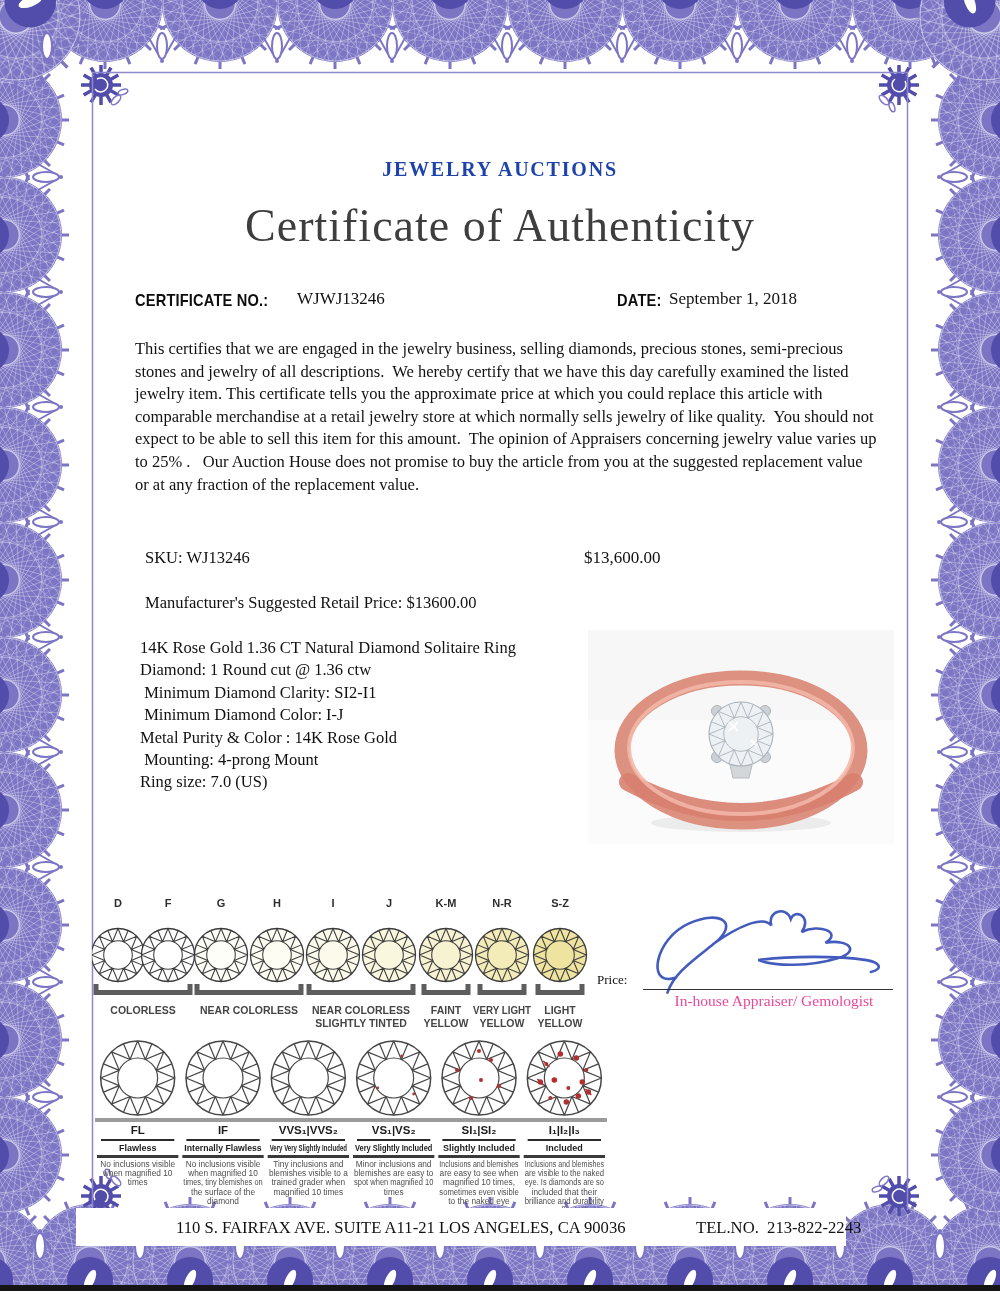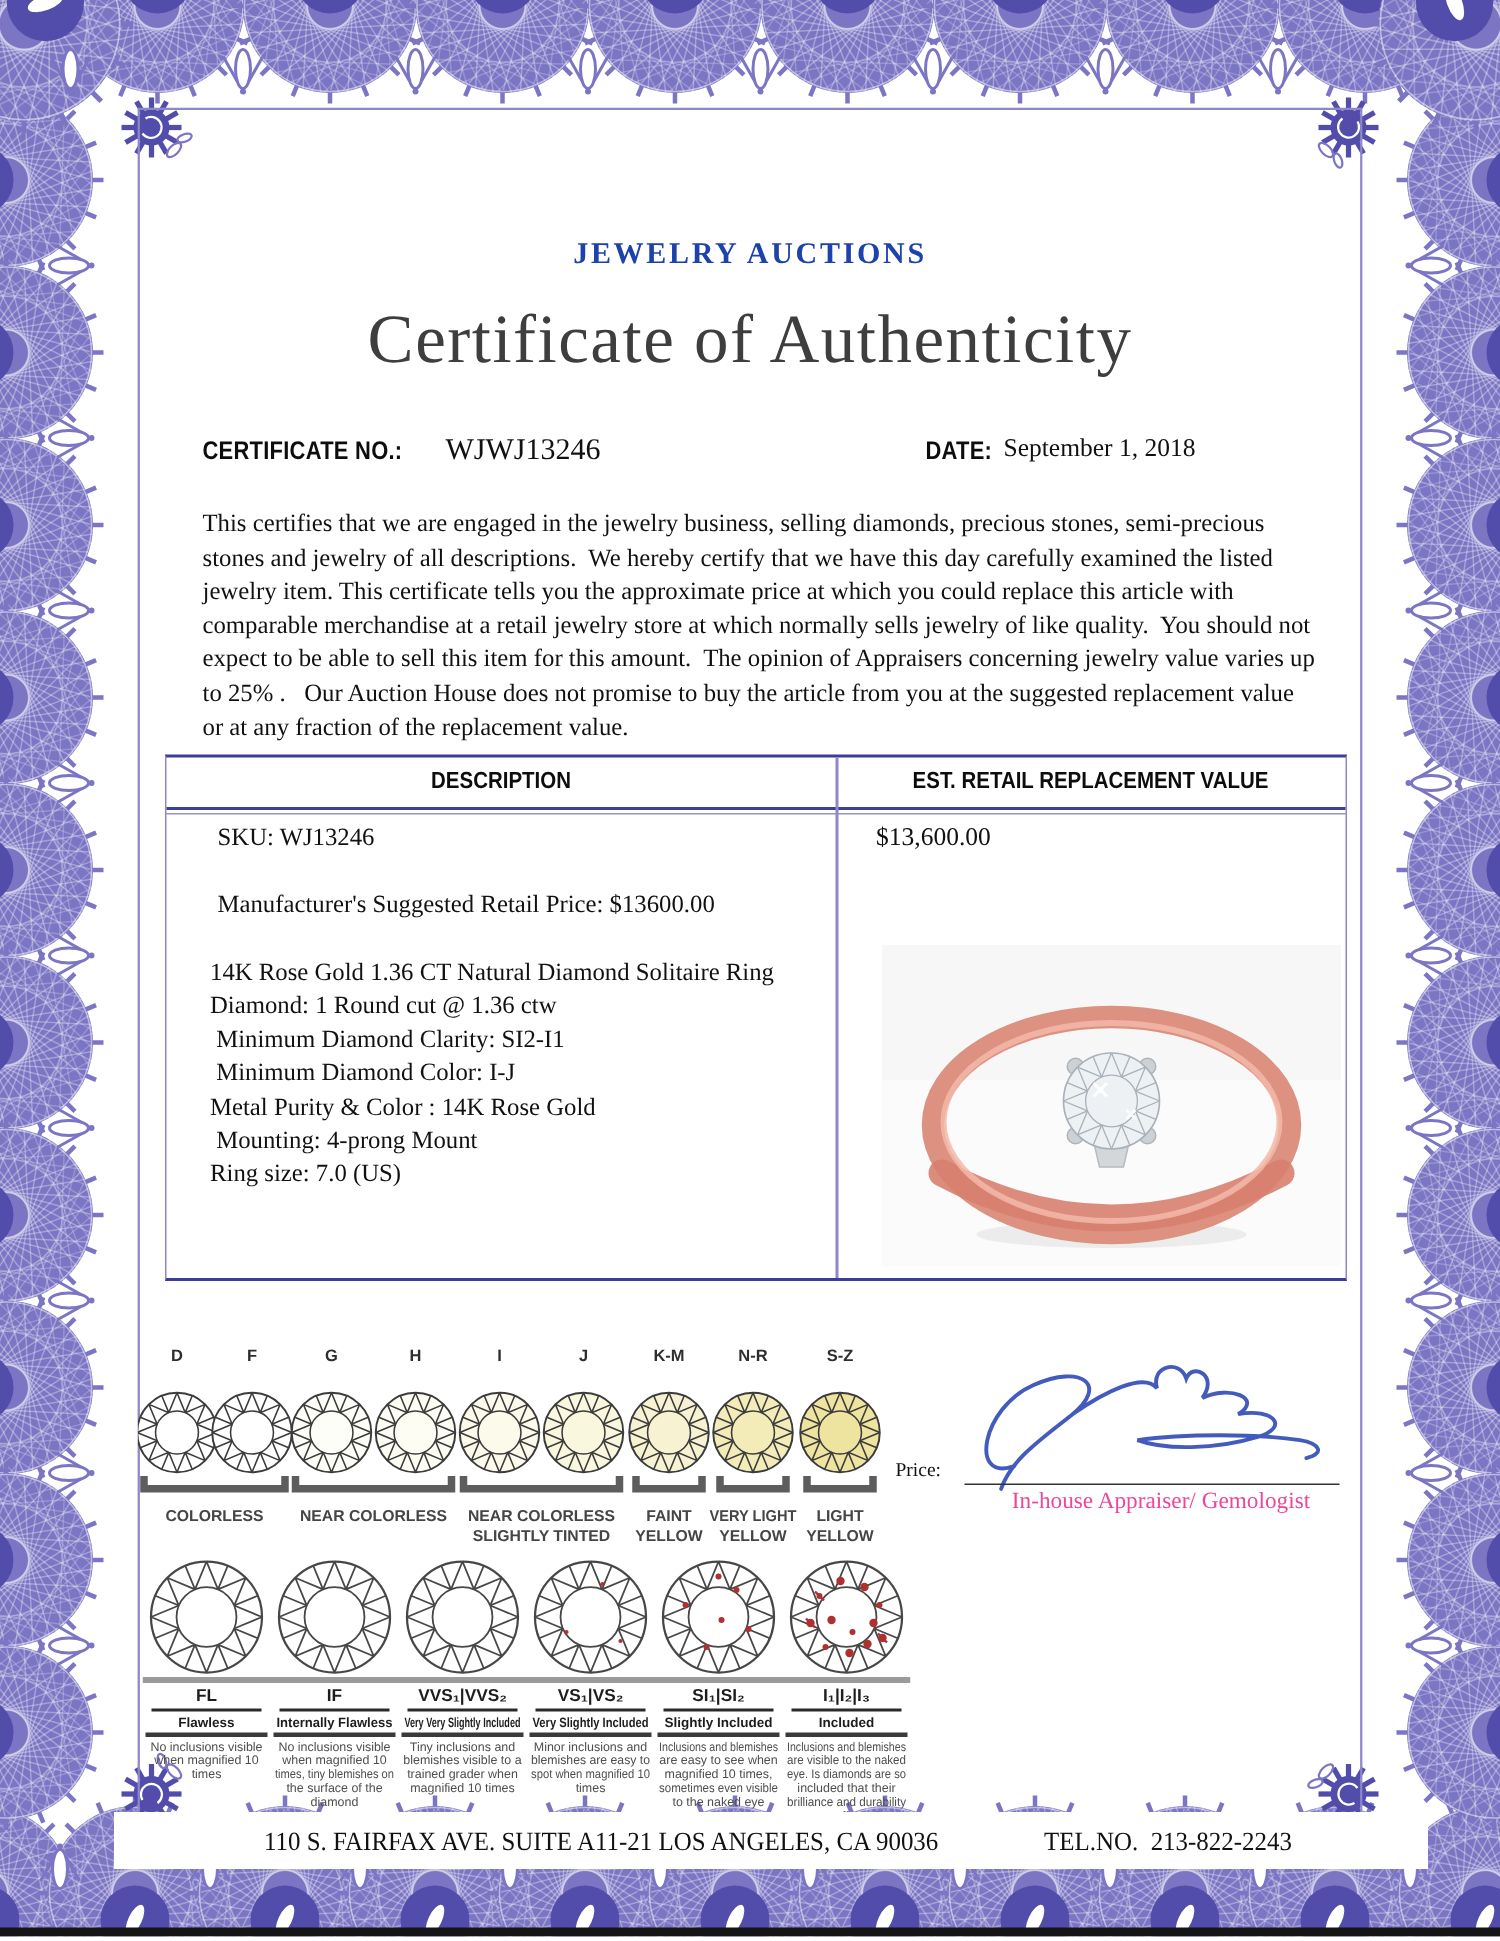--- a/index.html
+++ b/index.html
@@ -28,21 +28,21 @@
   #tdivider{position:absolute;left:446px;top:0;bottom:0;width:1.5px;background:#8d87cb;}
   .thead{position:absolute;top:7px;font-size:15.5px;text-align:center;}
   #sku{left:145px;top:548px;font-size:16.5px;}
   #msrp{left:145px;top:593px;font-size:16.5px;}
   #details{left:140px;top:637px;width:440px;font-size:16.5px;line-height:22.4px;white-space:pre-wrap;}
   #est-value{left:584px;top:548px;font-size:17px;}
   #weights{left:145px;top:861px;font-size:15.5px;}
   #signed-label{left:597px;top:972px;font-size:13px;}
   #sig-line{left:643px;top:989px;width:250px;border-top:1.5px solid #333;}
   #sig-role{left:648px;top:992px;width:252px;text-align:center;font-size:15.5px;color:#ec4899;}
-  #footer-band{left:76px;top:1208px;width:848px;height:38px;background:#fff;padding-left:28px;}
+  #footer-band{left:76px;top:1208px;width:770px;height:38px;background:#fff;}
   #footer-address{position:absolute;left:100px;top:9px;font-size:17.5px;transform:scaleX(.95);
         transform-origin:0 50%;white-space:pre;}
   #footer-tel{position:absolute;left:620px;top:9px;font-size:17.5px;transform:scaleX(.95);
         transform-origin:0 50%;white-space:pre;}
 </style>
 </head>
 <body>
 
 <div id="canvas">
 
@@ -241,34 +241,27 @@
       <rect x="0" y="1291" width="1000" height="3" fill="#ffffff"></rect>
       <path d="M 92.5 1210 L 92.5 72.5 L 907.5 72.5 L 907.5 1210" stroke="#8d87cb" stroke-width="1.5" fill="none"></path>
     </svg>
 
   <div id="doc-title" class="abs center serif">Certificate of Authenticity</div>
 
   <div id="brand-subtitle" class="abs center">JEWELRY AUCTIONS</div>
 
   <div class="abs" style="left:135px;top:291px">
     <span class="cond" style="font-size:17px">CERTIFICATE NO.:</span></div>
-  <div class="abs serif" style="left:297px;top:289px;font-size:20px">WJWJ13246</div>
+  <div class="abs serif" style="left:297px;top:289px;font-size:17px">WJWJ13246</div>
   <div class="abs" style="left:617px;top:291px">
     <span class="cond" style="font-size:17px">DATE:</span></div>
   <div class="abs serif" style="left:669px;top:289px;font-size:17px">September 1, 2018</div>
 
   <div id="para" class="abs serif">This certifies that we are engaged in the jewelry business, selling diamonds, precious stones, semi-precious stones and jewelry of all descriptions.  We hereby certify that we have this day carefully examined the listed jewelry item. This certificate tells you the approximate price at which you could replace this article with comparable merchandise at a retail jewelry store at which normally sells jewelry of like quality.  You should not expect to be able to sell this item for this amount.  The opinion of Appraisers concerning jewelry value varies up to 25% .   Our Auction House does not promise to buy the article from you at the suggested replacement value or at any fraction of the replacement value.</div>
 
-  <div id="tablebox" class="abs">
-    <div class="thead condC" style="left:0;width:446px">DESCRIPTION</div>
-    <div class="thead condC" style="left:446px;width:340px">EST. RETAIL REPLACEMENT VALUE</div>
-    <div class="hline1"></div>
-    <div class="hline2"></div>
-    <div id="tdivider"></div>
-  </div>
   <div id="sku" class="abs serif">SKU: WJ13246</div>
   <div id="msrp" class="abs serif">Manufacturer's Suggested Retail Price: $13600.00</div>
   <div id="details" class="abs serif">14K Rose Gold 1.36 CT Natural Diamond Solitaire Ring
 Diamond: 1 Round cut @ 1.36 ctw
  Minimum Diamond Clarity: SI2-I1
  Minimum Diamond Color: I-J
 Metal Purity &amp; Color : 14K Rose Gold
  Mounting: 4-prong Mount
 Ring size: 7.0 (US)</div>
   <div id="est-value" class="abs serif">$13,600.00</div>

